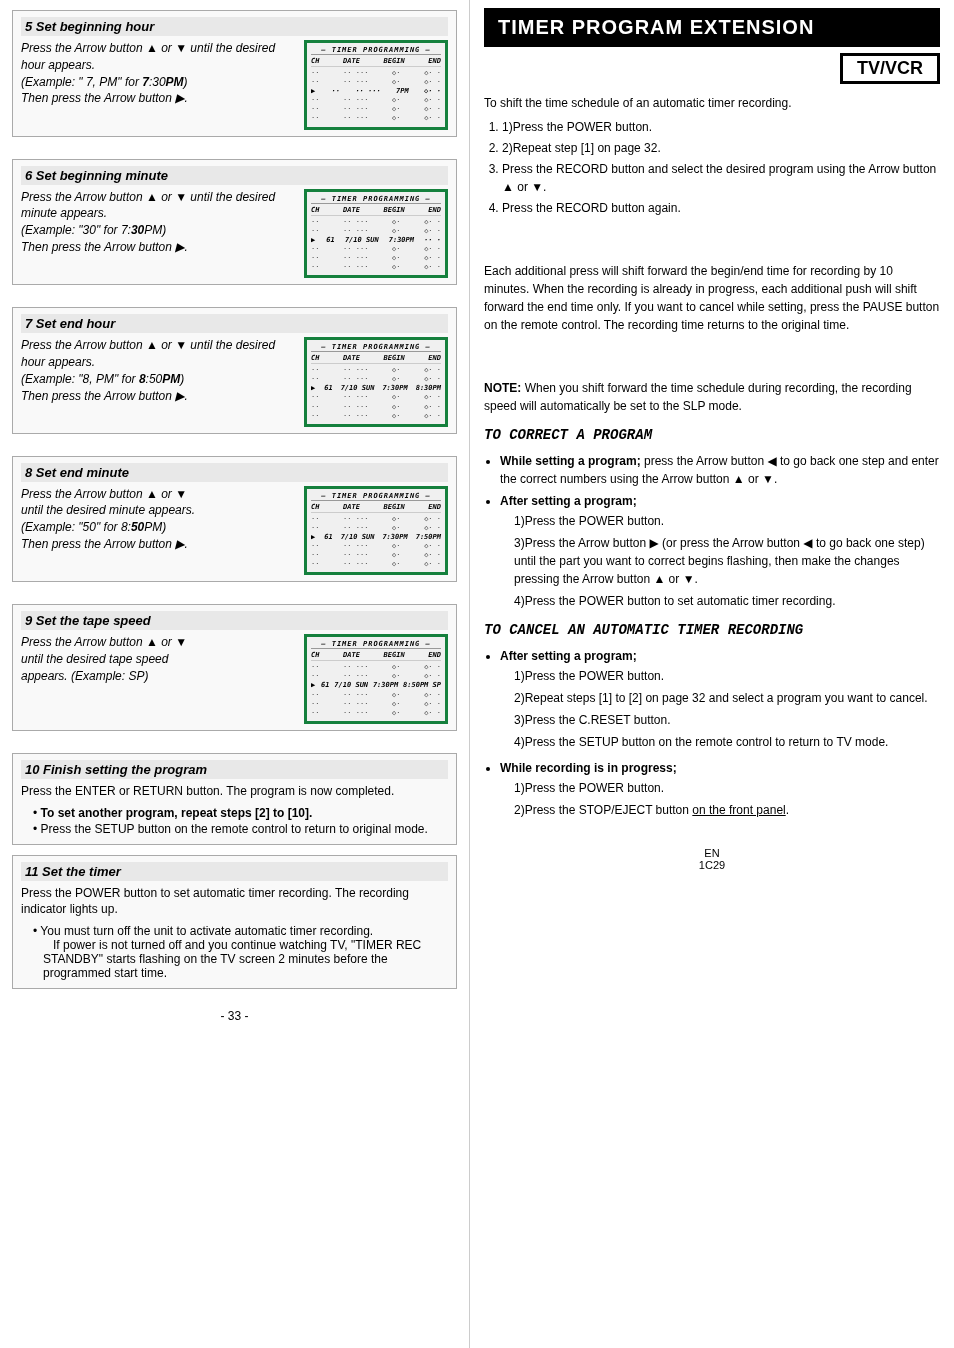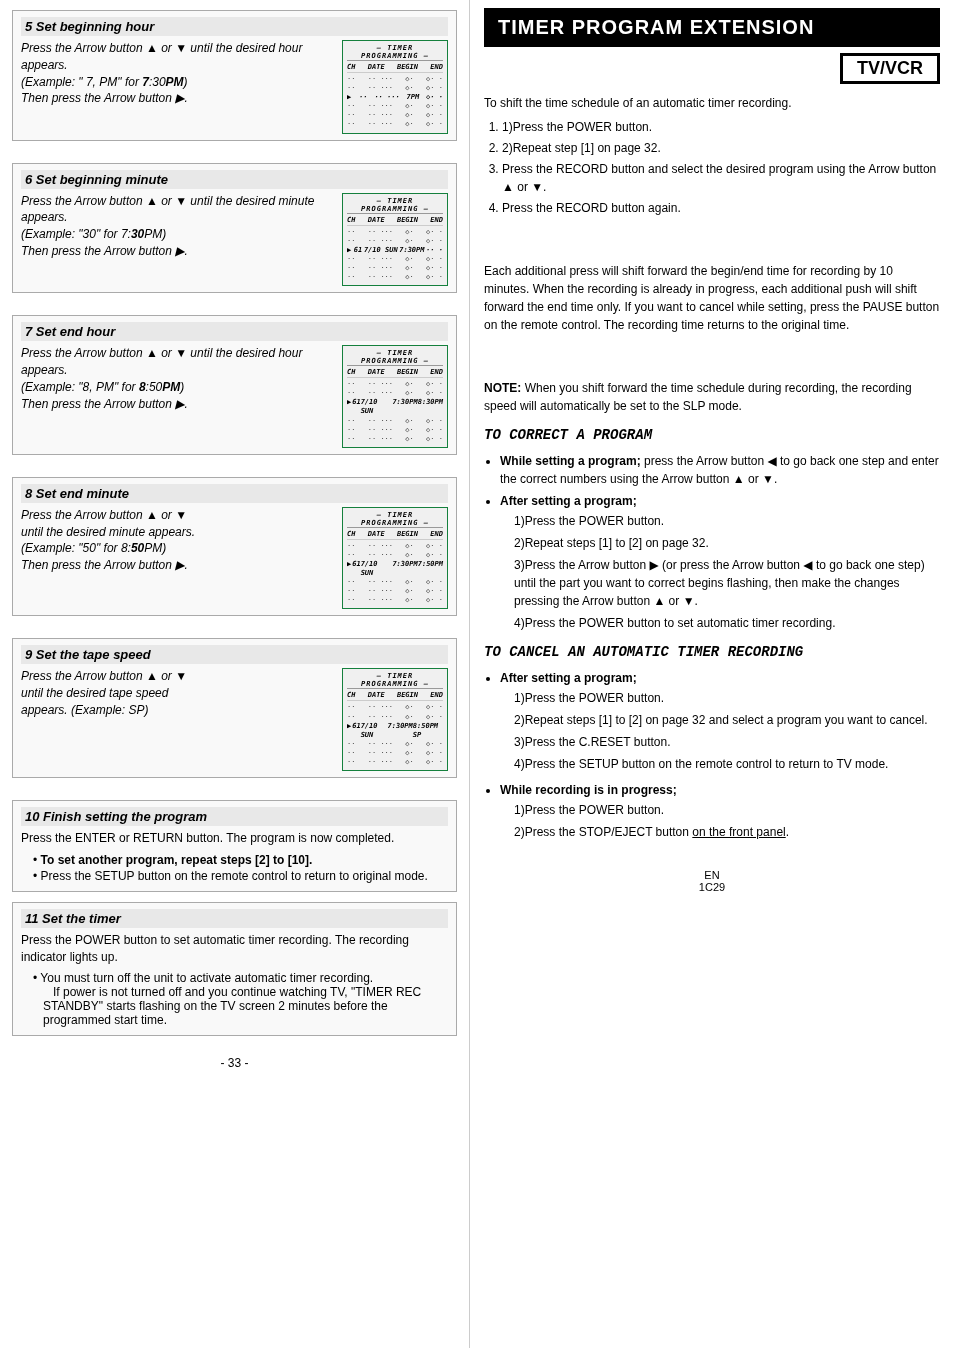--- a/index.html
+++ b/index.html
@@ -47,23 +47,23 @@
       font-style: italic;
     }
 
     .step-text {
       flex: 1;
       font-size: 12px;
       line-height: 1.4;
     }
 
     .timer-display {
-      width: 106px;
+      width: 144px;
       flex-shrink: 0;
-      border: 1px solid #15803d;
+      border: 3px solid #15803d;
       background: #f0f0f0;
       padding: 3px 4px;
       font-size: 8px;
       font-family: monospace;
     }
 
     .timer-display .td-header {
       font-size: 7px;
       text-align: center;
       border-bottom: 1px solid #999;
@@ -532,21 +532,20 @@
     <div class="section-title-italic">TO CORRECT A PROGRAM</div>
 
     <ul>
       <li>
         <strong>While setting a program;</strong> press the Arrow button ◀ to go back one step and enter the correct numbers using the Arrow button ▲ or ▼.
       </li>
       <li>
         <strong>After setting a program;</strong>
         <ul>
           <li>1)Press the POWER button.</li>
-          <li>2)Repeat steps [1] to [2] on page 32.</li>
           <li>3)Press the Arrow button ▶ (or press the Arrow button ◀ to go back one step) until the part you want to correct begins flashing, then make the changes pressing the Arrow button ▲ or ▼.</li>
           <li>4)Press the POWER button to set automatic timer recording.</li>
         </ul>
       </li>
     </ul>
 
     <div class="section-title-italic">TO CANCEL AN AUTOMATIC TIMER RECORDING</div>
 
     <ul>
       <li>

